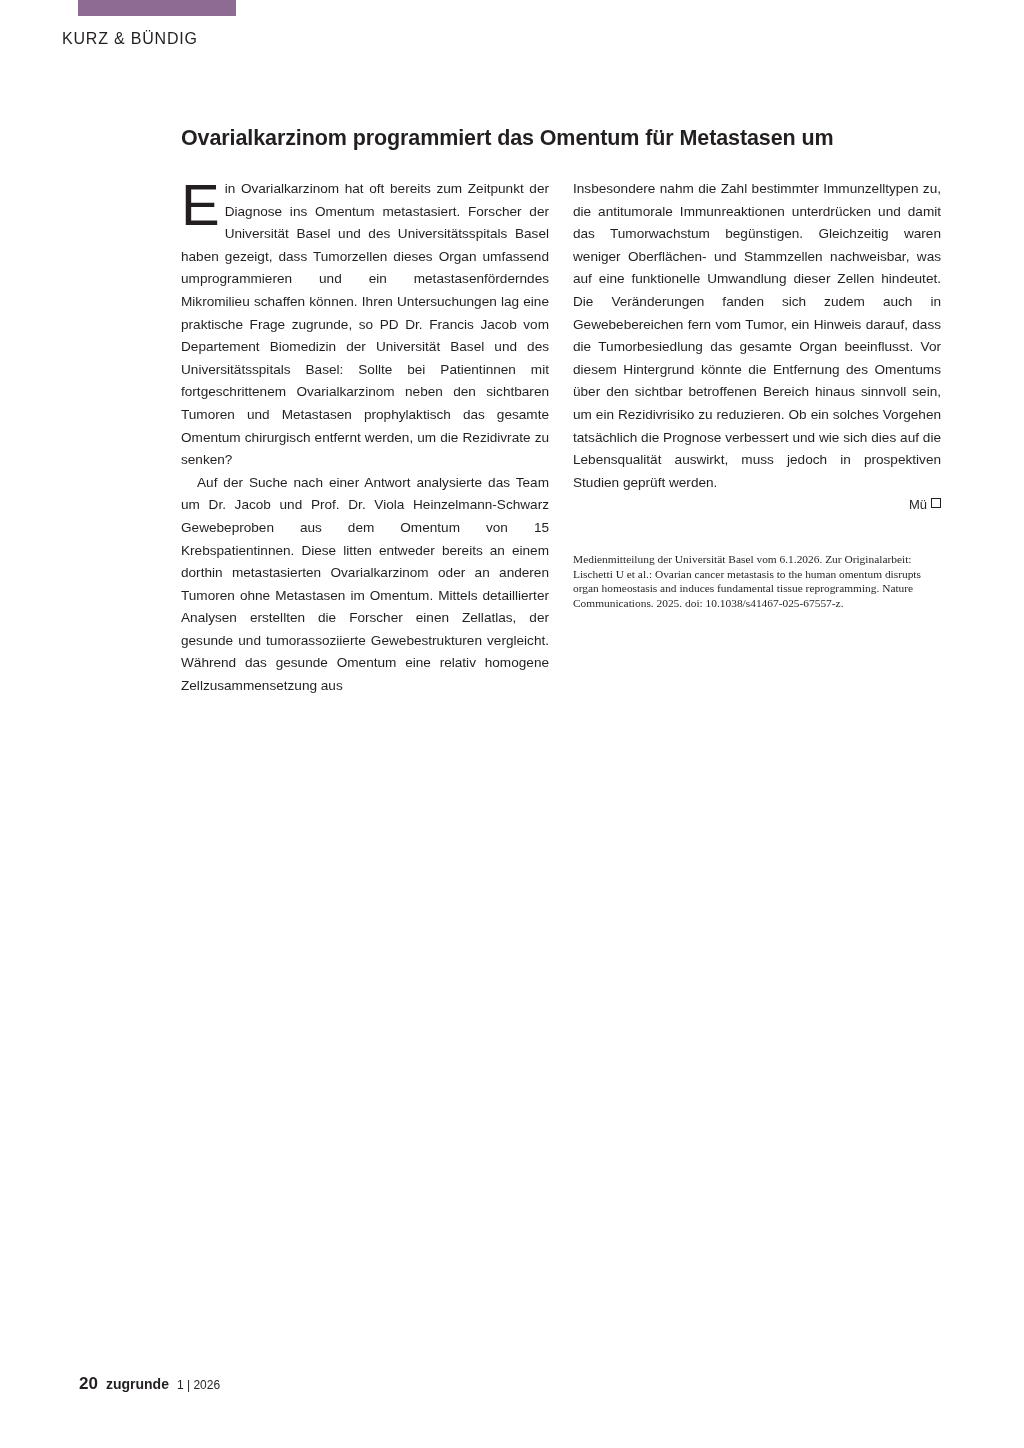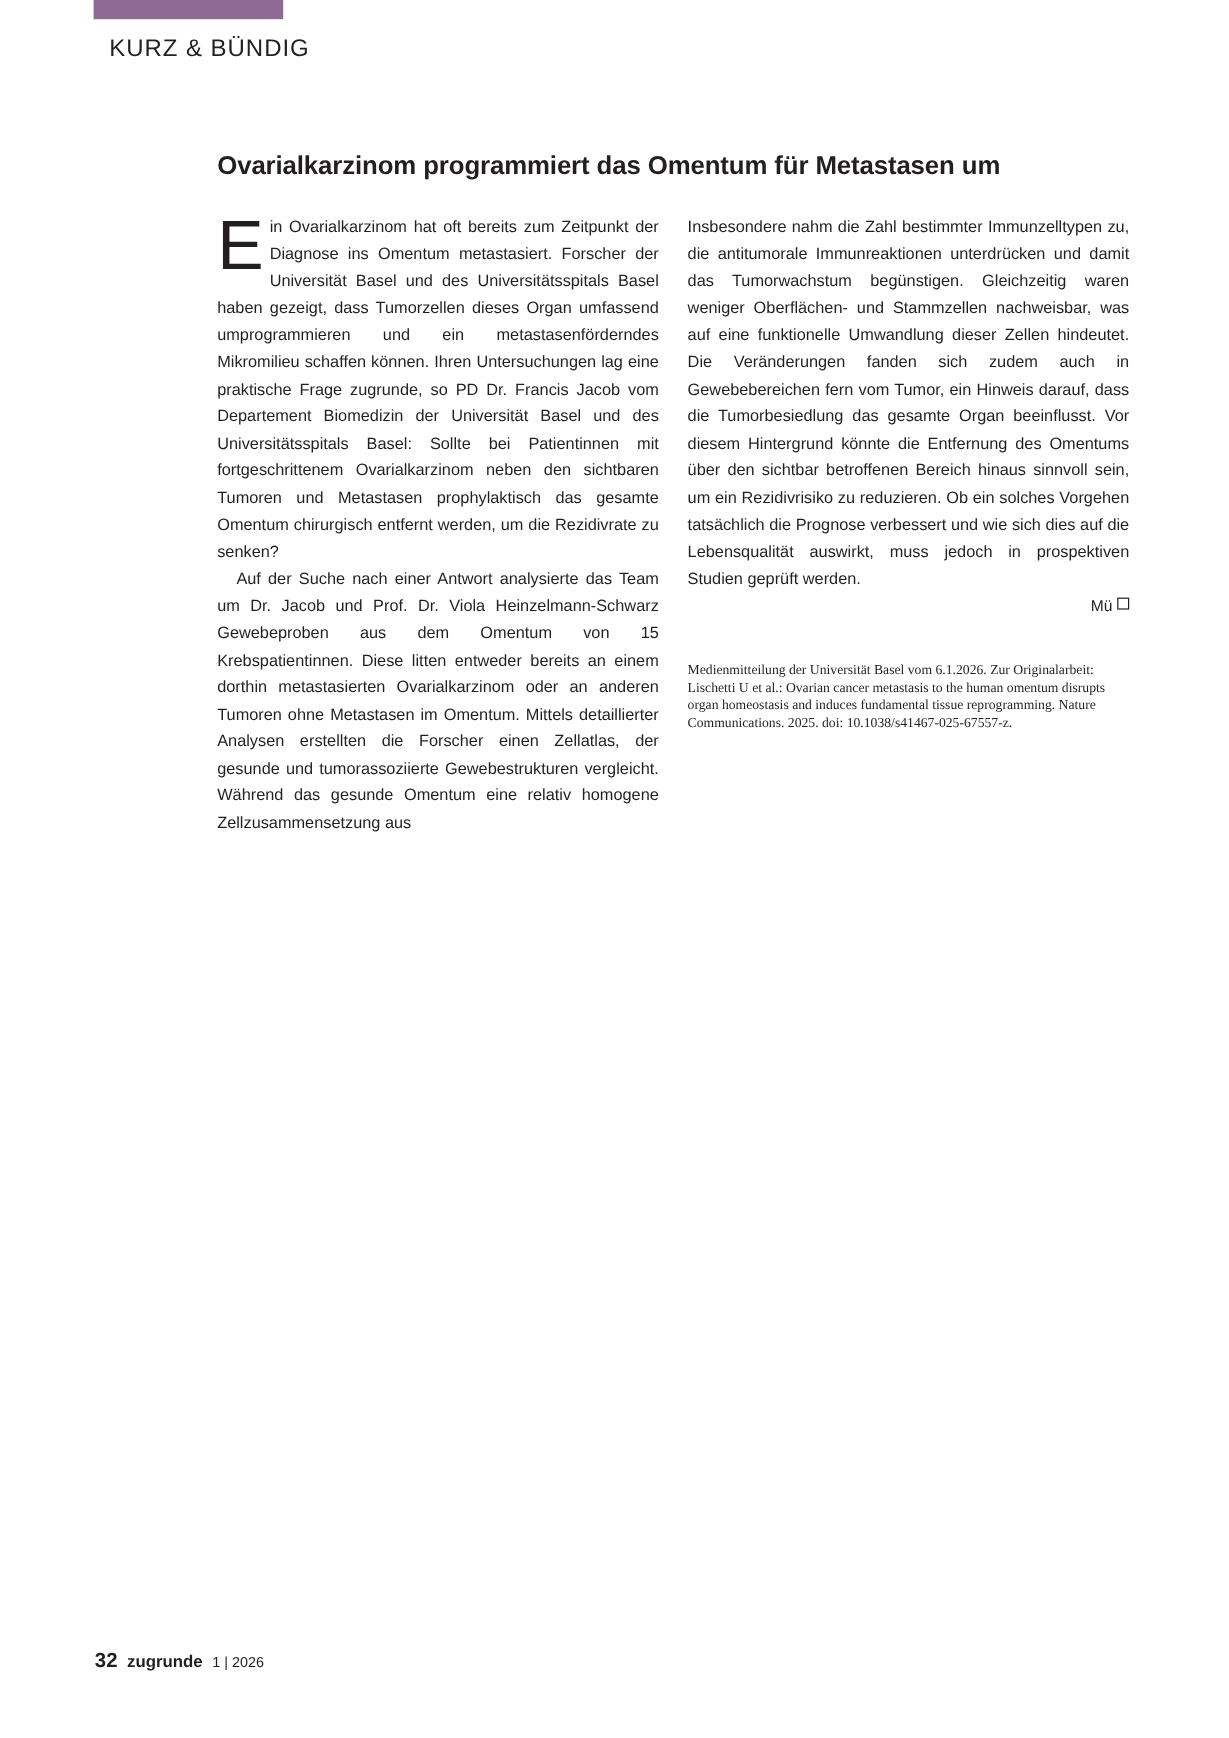--- a/index.html
+++ b/index.html
@@ -27,23 +27,23 @@
     left: 78px;
     top: 0;
     width: 158px;
     height: 16px;
     background: #8e6b93;
   }
 
   
   .running-head {
     position: absolute;
-    left: 91px;
+    left: 62px;
     top: 30px;
-    font-size: 20px;
+    font-size: 16px;
     letter-spacing: 0.8px;
     color: #231f20;
     font-family: "Liberation Sans", sans-serif;
   }
 
   
   .headline {
     position: absolute;
     left: 181px;
     top: 112px;
@@ -162,18 +162,18 @@
   <div class="col col-right">
     <p><span>Insbesondere nahm die Zahl bestimmter Immunzelltypen zu, die antitumorale Immunreaktionen unterdrücken und damit das Tumorwachstum begünstigen. Gleichzeitig waren weniger Oberflächen- und Stammzellen nachweisbar, was auf eine funktionelle Umwandlung dieser Zellen hindeutet. Die Veränderungen fanden sich zudem auch in Gewebebereichen fern vom Tumor, ein Hinweis darauf, dass die Tumorbesiedlung das gesamte Organ beeinflusst. Vor diesem Hintergrund könnte die Entfernung des Omentums über den sichtbar betroffenen Bereich hinaus sinnvoll sein, um ein Rezidivrisiko zu reduzieren. Ob ein solches Vorgehen tatsächlich die Prognose verbessert und wie sich dies auf die Lebensqualität auswirkt, muss jedoch in prospektiven Studien geprüft werden.</span></p>
     <div class="sig-line">
       <span class="signature">Mü</span><span class="endmark"></span>
     </div>
   </div>
 
   <div class="source-note">Medienmitteilung der Universität Basel vom 6.1.2026. Zur Originalarbeit: Lischetti U et al.: Ovarian cancer metastasis to the human omentum disrupts organ homeostasis and induces fundamental tissue reprogramming. Nature Communications. 2025. doi: 10.1038/s41467-025-67557-z.</div>
 
   <div class="footer">
-    <span class="footer-pagenum">32</span>
+    <span class="footer-pagenum">20</span>
     <span class="footer-journal">zugrunde</span>
     <span class="footer-issue">1 | 2026</span>
   </div>
 
 </div>
 
 </body></html>

